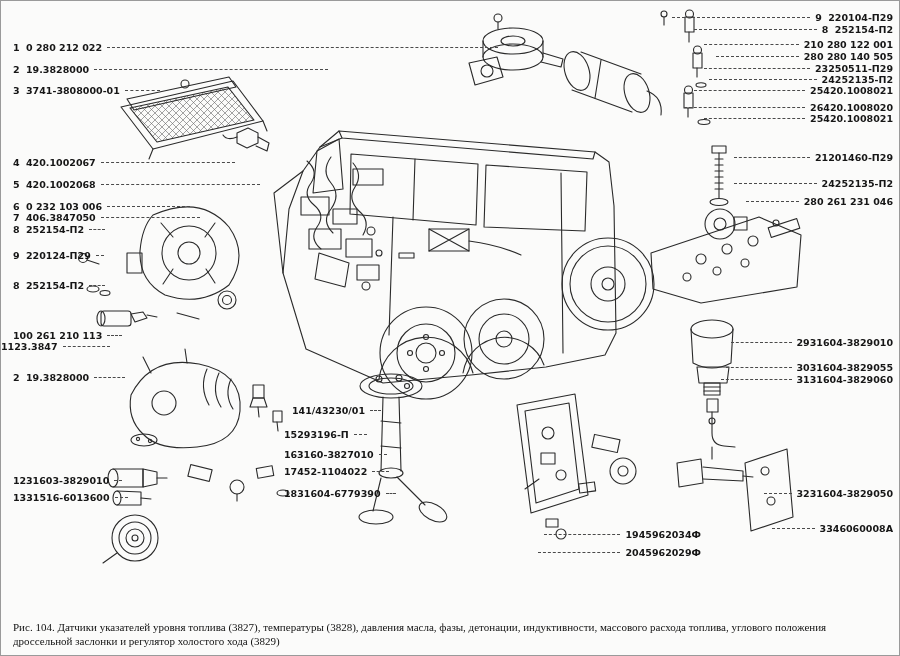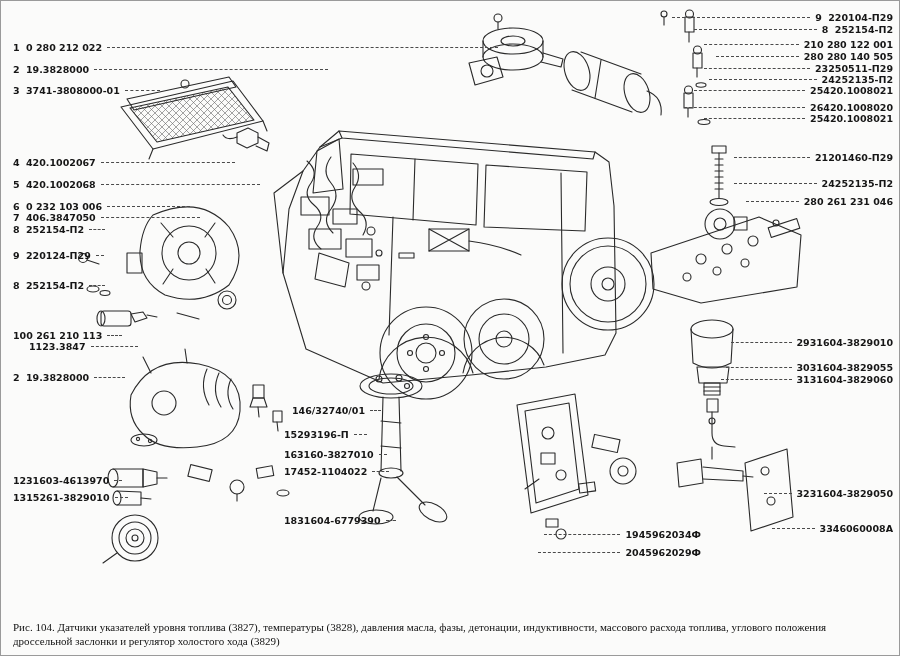--- a/index.html
+++ b/index.html
@@ -338,62 +338,62 @@
   <div class="co" style="left:12px;top:279px;width:95px">
       <span class="num">8</span>
       <span class="part">252154-П2</span>
       <span class="lead"></span>
     </div>
   <div class="co" style="left:12px;top:329px;width:112px">
       <span class="num">10</span>
       <span class="part">0 261 210 113</span>
       <span class="lead"></span>
     </div>
-  <div class="co" style="left:28px;top:340px;width:112px">
+  <div class="co" style="left:0;top:340px;width:112px">
       <span class="num">11</span>
       <span class="part">23.3847</span>
       <span class="lead"></span>
     </div>
   <div class="co" style="left:12px;top:371px;width:115px">
       <span class="num">2</span>
       <span class="part">19.3828000</span>
       <span class="lead"></span>
     </div>
   <div class="co" style="left:12px;top:474px;width:112px">
       <span class="num">12</span>
-      <span class="part">31603-4613970</span>
+      <span class="part">31603-3829010</span>
       <span class="lead"></span>
     </div>
   <div class="co" style="left:12px;top:491px;width:118px">
       <span class="num">13</span>
-      <span class="part">15261-3829010</span>
+      <span class="part">31516-6013600</span>
       <span class="lead"></span>
     </div>
 
   <div class="co" style="left:291px;top:404px;width:92px">
       <span class="num">14</span>
-      <span class="part">6/32740/01</span>
+      <span class="part">1/43230/01</span>
       <span class="lead"></span>
     </div>
   <div class="co" style="left:283px;top:428px;width:86px">
       <span class="num">15</span>
       <span class="part">293196-П</span>
       <span class="lead"></span>
     </div>
   <div class="co" style="left:283px;top:448px;width:104px">
       <span class="num">16</span>
       <span class="part">3160-3827010</span>
       <span class="lead"></span>
     </div>
   <div class="co" style="left:283px;top:465px;width:108px">
       <span class="num">17</span>
       <span class="part">452-1104022</span>
       <span class="lead"></span>
     </div>
-  <div class="co" style="left:283px;top:514px;width:115px">
+  <div class="co" style="left:283px;top:487px;width:115px">
       <span class="num">18</span>
       <span class="part">31604-6779390</span>
       <span class="lead"></span>
     </div>
 
   <div class="co co-r" style="left:540px;top:528px;width:160px">
       <span class="lead"></span>
       <span class="num">19</span>
       <span class="part">45962034Ф</span>
     </div>

